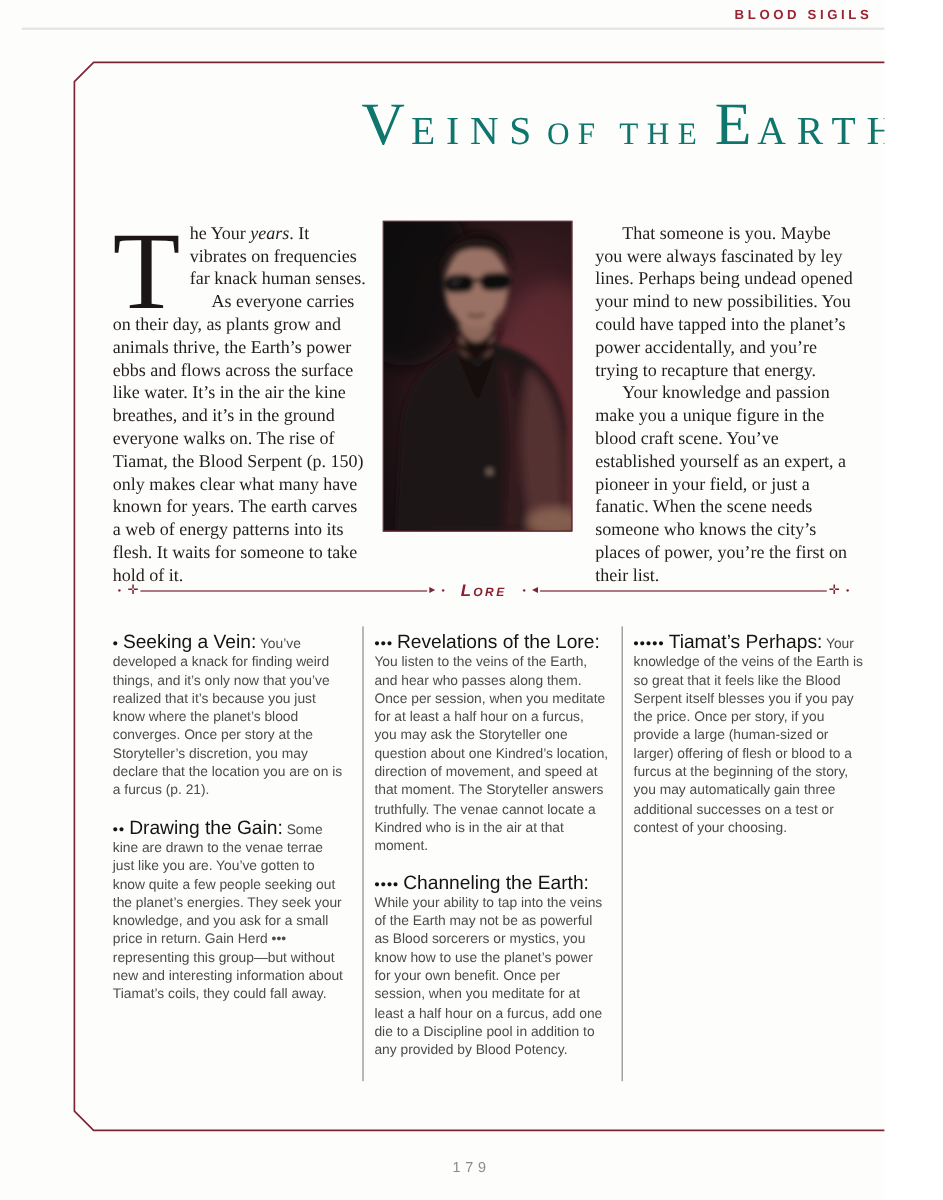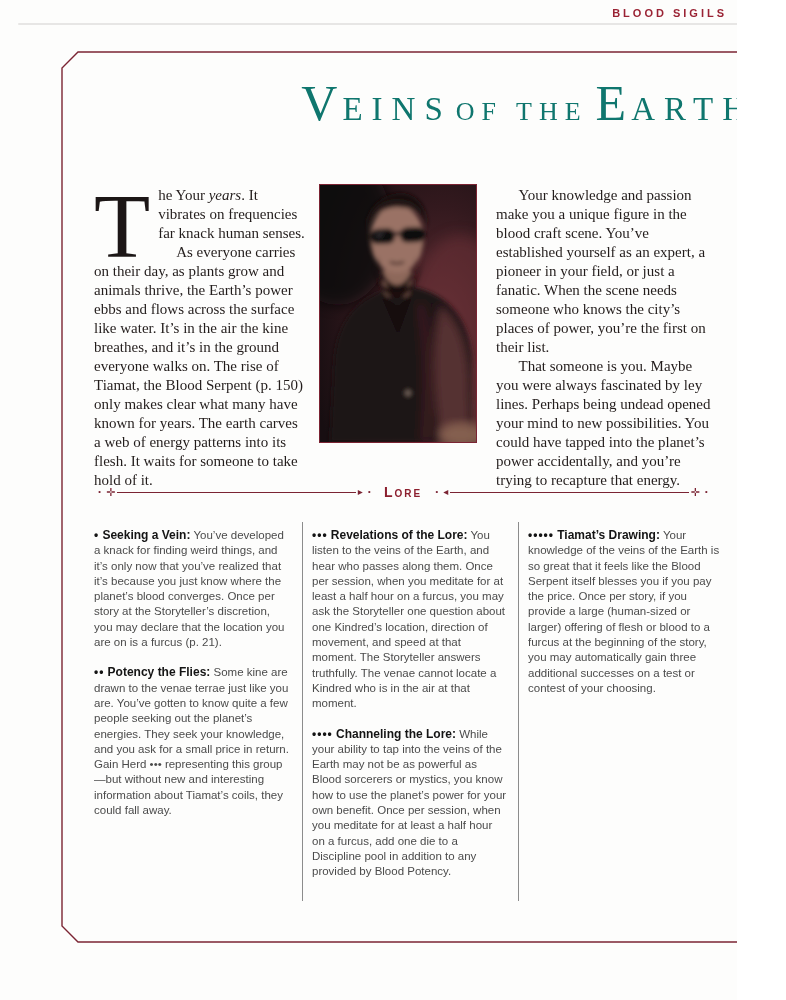--- a/index.html
+++ b/index.html
@@ -45,33 +45,33 @@
   .divider{
     position:absolute;left:95px;top:483px;width:616px;height:18px;
     display:flex;align-items:center;color:#7b2433;
   }
   .dline{flex:1 1 auto;height:1px;background:#7b2433;}
   .orn-dot{font-size:9px;line-height:1;margin:0 3px;}
   .orn-cross{font-size:11px;line-height:1;margin:0 2px;}
   .arr{font-size:10px;line-height:1;margin:0 2px;}
   .lore-label{
     font-family:"Liberation Sans",sans-serif;font-weight:bold;font-size:14px;
-    font-variant:small-caps;letter-spacing:2px;color:#8c1f2e;margin:0 10px;
+    font-variant:small-caps;letter-spacing:2px;color:#8c1f2e;margin:0 10px;font-style:italic;
   }
   
   .lore-col{
     position:absolute;top:528px;width:196px;
     font-family:"Liberation Sans",sans-serif;font-size:11.5px;line-height:15.3px;
     color:#4b4b4b;text-align:left;
   }
   #lore-col-1{left:94px;}
   #lore-col-2{left:312px;}
   #lore-col-3{left:528px;}
   .lore-entry{margin:0 0 15px 0;}
-  .lead{font-weight:bold;color:#141414;font-size:12px;}
+  .lead{font-weight:normal;color:#141414;font-size:16px;}
   .lead-dots{font-weight:bold;color:#141414;letter-spacing:1px;font-size:12px;}
   .col-sep{position:absolute;top:522px;width:1px;height:379px;background:#8c8c8c;}
   #sep-1{left:302px;}
   #sep-2{left:518px;}
   
   .page-number{
     position:absolute;top:966px;left:0;width:786px;text-align:center;
     font-family:"Liberation Sans",sans-serif;font-size:12px;
     letter-spacing:4px;color:#8a8a8a;
   }
@@ -147,22 +147,22 @@
 
         <circle cx="88" cy="208" r="3" fill="#b3a08c" opacity="0.55"></circle>
         <path d="M96,120 C104,160 104,210 100,257 L112,257 C114,200 112,150 104,118 Z" fill="#55262b" opacity="0.5" filter="url(#b4)"></path>
 
         <ellipse cx="142" cy="250" rx="24" ry="13" fill="#8a6553" opacity="0.9" filter="url(#b4)"></ellipse>
       </g>
     </svg>
   </div>
 
   <div class="intro-col" id="intro-right">
+    <p class="indent">That someone is you. Maybe you were always fascinated by ley lines. Perhaps being undead opened your mind to new possibilities. You could have tapped into the planet’s power accidentally, and you’re trying to recapture that energy.</p>
     <p class="indent">Your knowledge and passion make you a unique figure in the blood craft scene. You’ve established yourself as an expert, a pioneer in your field, or just a fanatic. When the scene needs someone who knows the city’s places of power, you’re the first on their list.</p>
-    <p class="indent">That someone is you. Maybe you were always fascinated by ley lines. Perhaps being undead opened your mind to new possibilities. You could have tapped into the planet’s power accidentally, and you’re trying to recapture that energy.</p>
   </div>
 
   <div class="divider">
     <span class="orn-dot">•</span>
     <span class="orn-cross">✛</span>
     <div class="dline"></div>
     <span class="arr">▸</span>
     <span class="orn-dot">•</span>
     <span class="lore-label">Lore</span>
     <span class="orn-dot">•</span>
@@ -176,40 +176,41 @@
   <div class="col-sep" id="sep-2"></div>
 
   <div class="lore-col" id="lore-col-1">
     <div class="lore-entry">
       <span class="lead-dots">•</span>
       <span class="lead">Seeking a Vein:</span>
       <span>You’ve developed a knack for finding weird things, and it’s only now that you’ve realized that it’s because you just know where the planet’s blood converges. Once per story at the Storyteller’s discretion, you may declare that the location you are on is a furcus (p. 21).</span>
     </div>
     <div class="lore-entry">
       <span class="lead-dots">••</span>
-      <span class="lead">Potency the Flies:</span>
+      <span class="lead">Drawing the Gain:</span>
       <span>Some kine are drawn to the venae terrae just like you are. You’ve gotten to know quite a few people seeking out the planet’s energies. They seek your knowledge, and you ask for a small price in return. Gain Herd ••• representing this group—but without new and interesting information about Tiamat’s coils, they could fall away.</span>
     </div>
   </div>
 
   <div class="lore-col" id="lore-col-2">
     <div class="lore-entry">
       <span class="lead-dots">•••</span>
       <span class="lead">Revelations of the Lore:</span>
       <span>You listen to the veins of the Earth, and hear who passes along them. Once per session, when you meditate for at least a half hour on a furcus, you may ask the Storyteller one question about one Kindred’s location, direction of movement, and speed at that moment. The Storyteller answers truthfully. The venae cannot locate a Kindred who is in the air at that moment.</span>
     </div>
     <div class="lore-entry">
       <span class="lead-dots">••••</span>
-      <span class="lead">Channeling the Lore:</span>
+      <span class="lead">Channeling the Earth:</span>
       <span>While your ability to tap into the veins of the Earth may not be as powerful as Blood sorcerers or mystics, you know how to use the planet’s power for your own benefit. Once per session, when you meditate for at least a half hour on a furcus, add one die to a Discipline pool in addition to any provided by Blood Potency.</span>
     </div>
   </div>
 
   <div class="lore-col" id="lore-col-3">
     <div class="lore-entry">
       <span class="lead-dots">•••••</span>
-      <span class="lead">Tiamat’s Drawing:</span>
+      <span class="lead">Tiamat’s Perhaps:</span>
       <span>Your knowledge of the veins of the Earth is so great that it feels like the Blood Serpent itself blesses you if you pay the price. Once per story, if you provide a large (human-sized or larger) offering of flesh or blood to a furcus at the beginning of the story, you may automatically gain three additional successes on a test or contest of your choosing.</span>
     </div>
   </div>
 
+  <div class="page-number">179</div>
 
 </div>
 
 </body></html>

